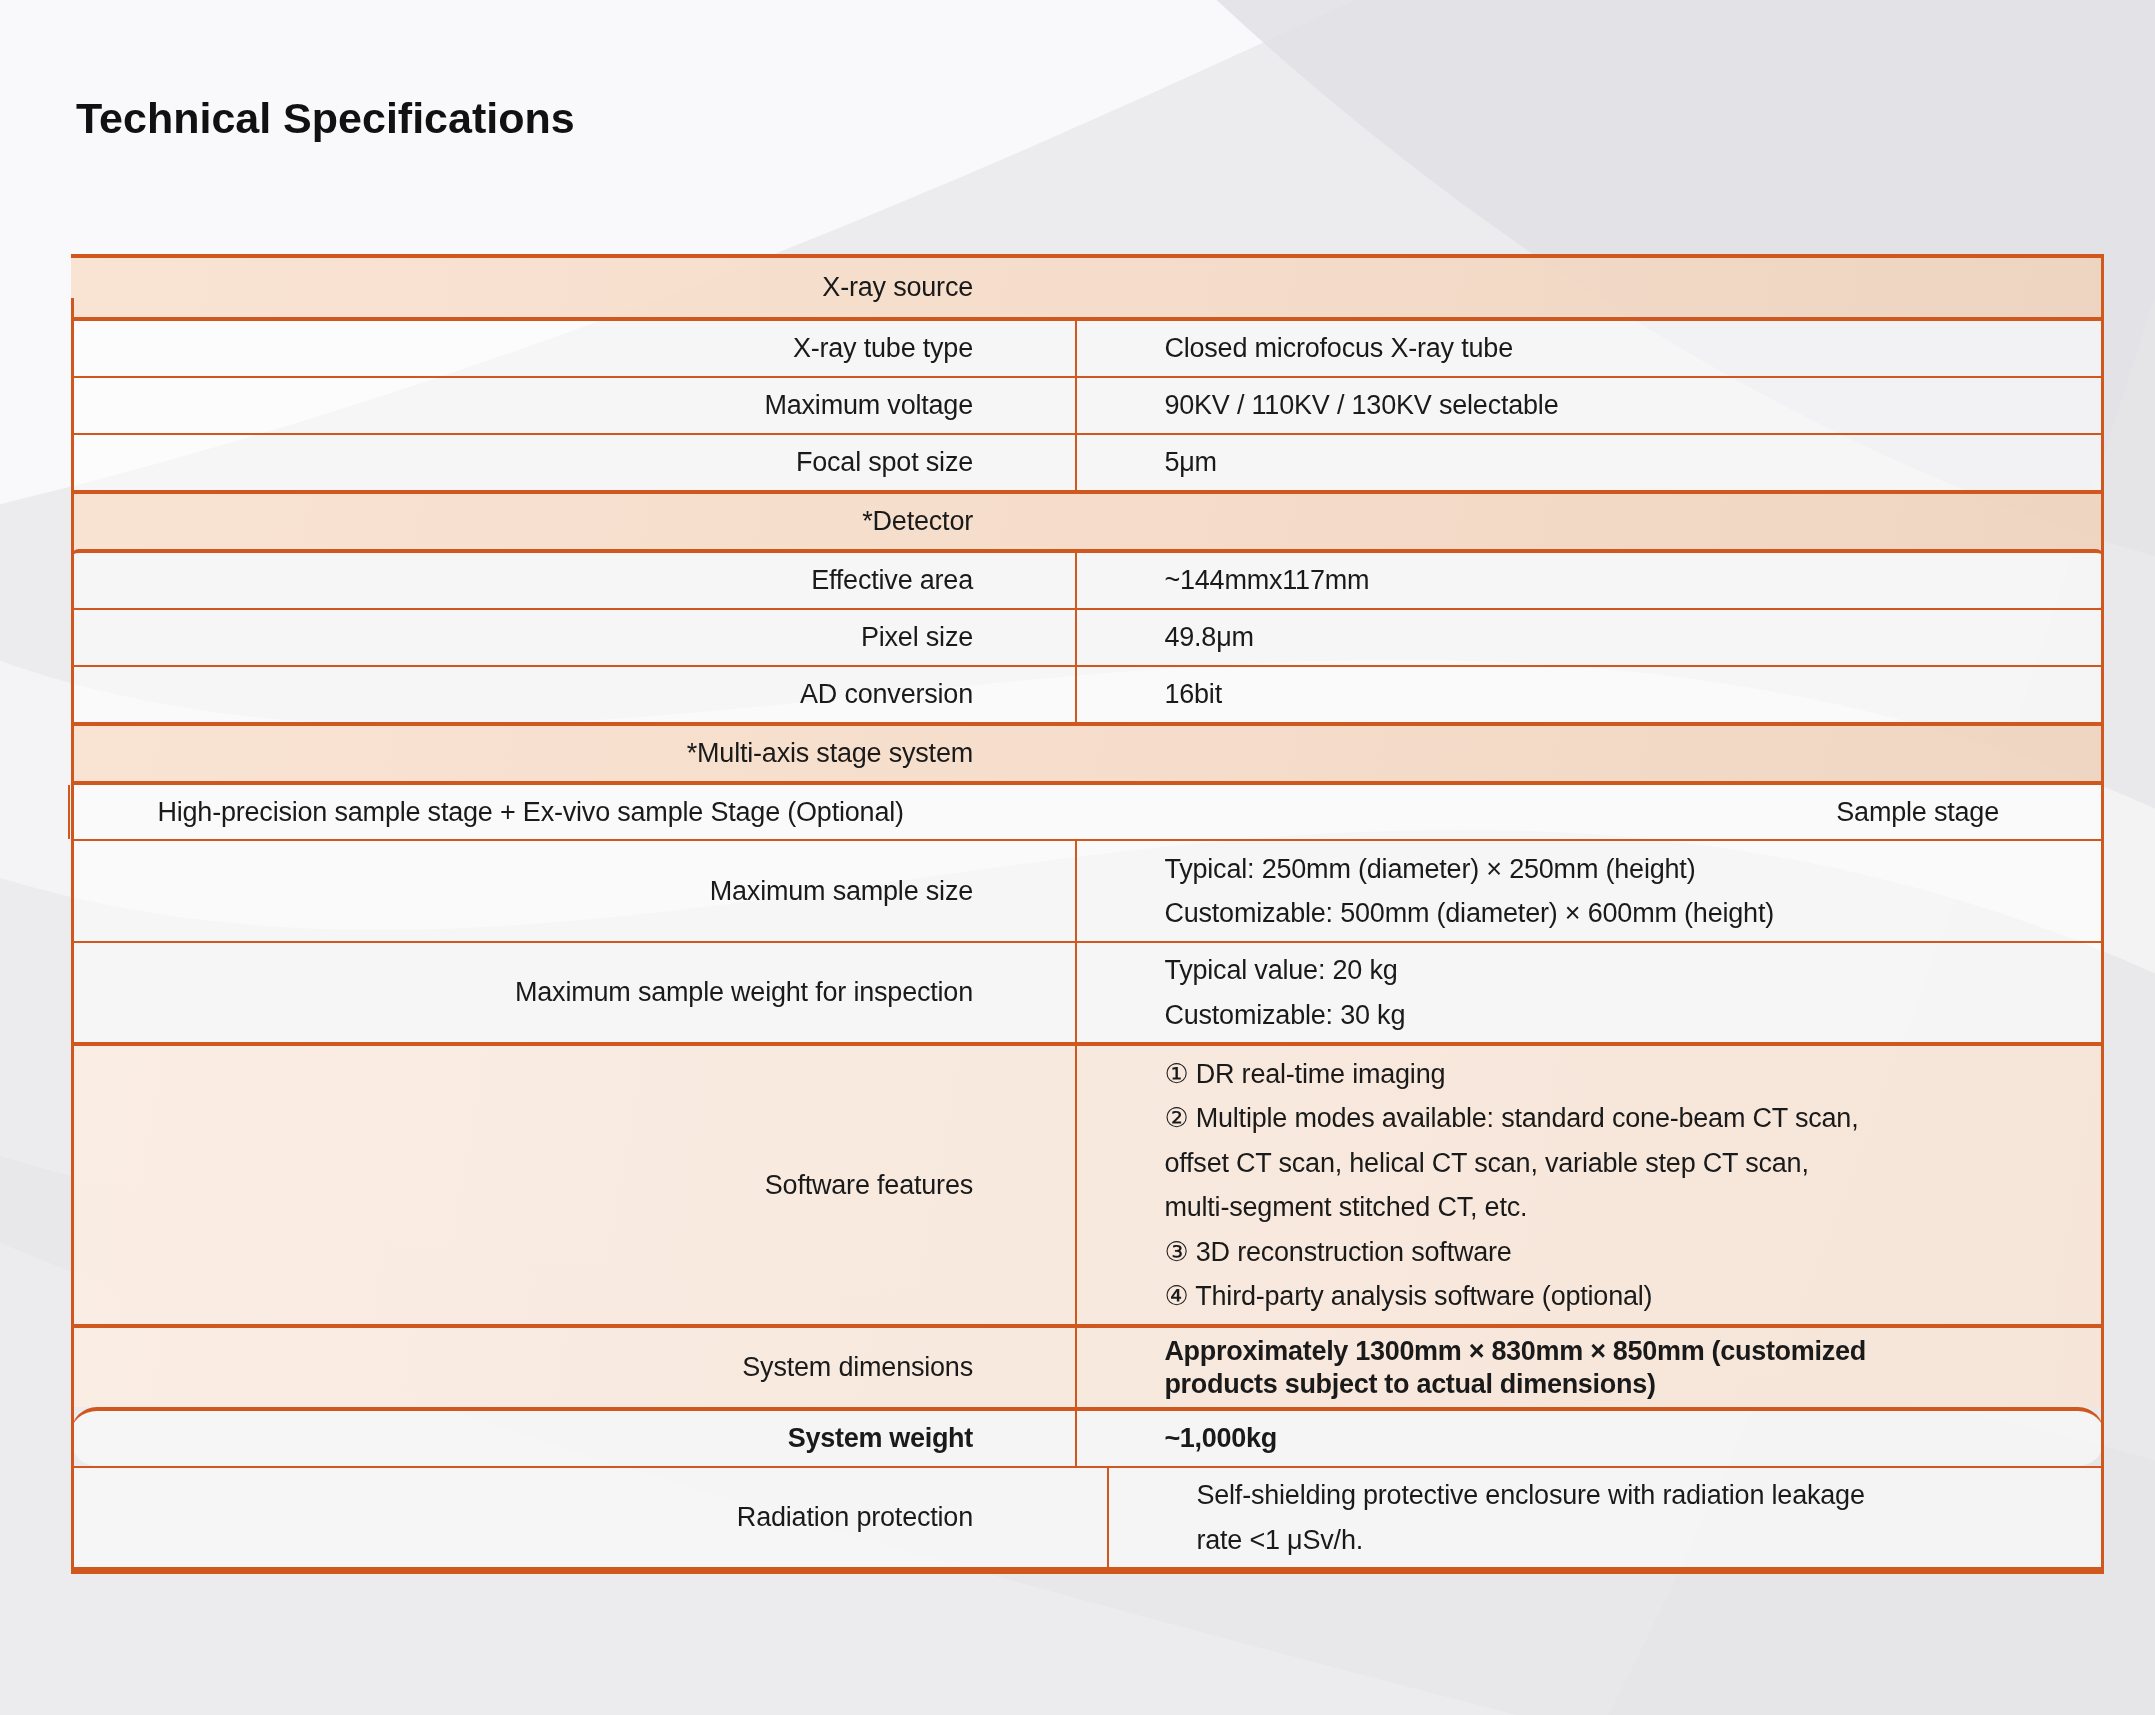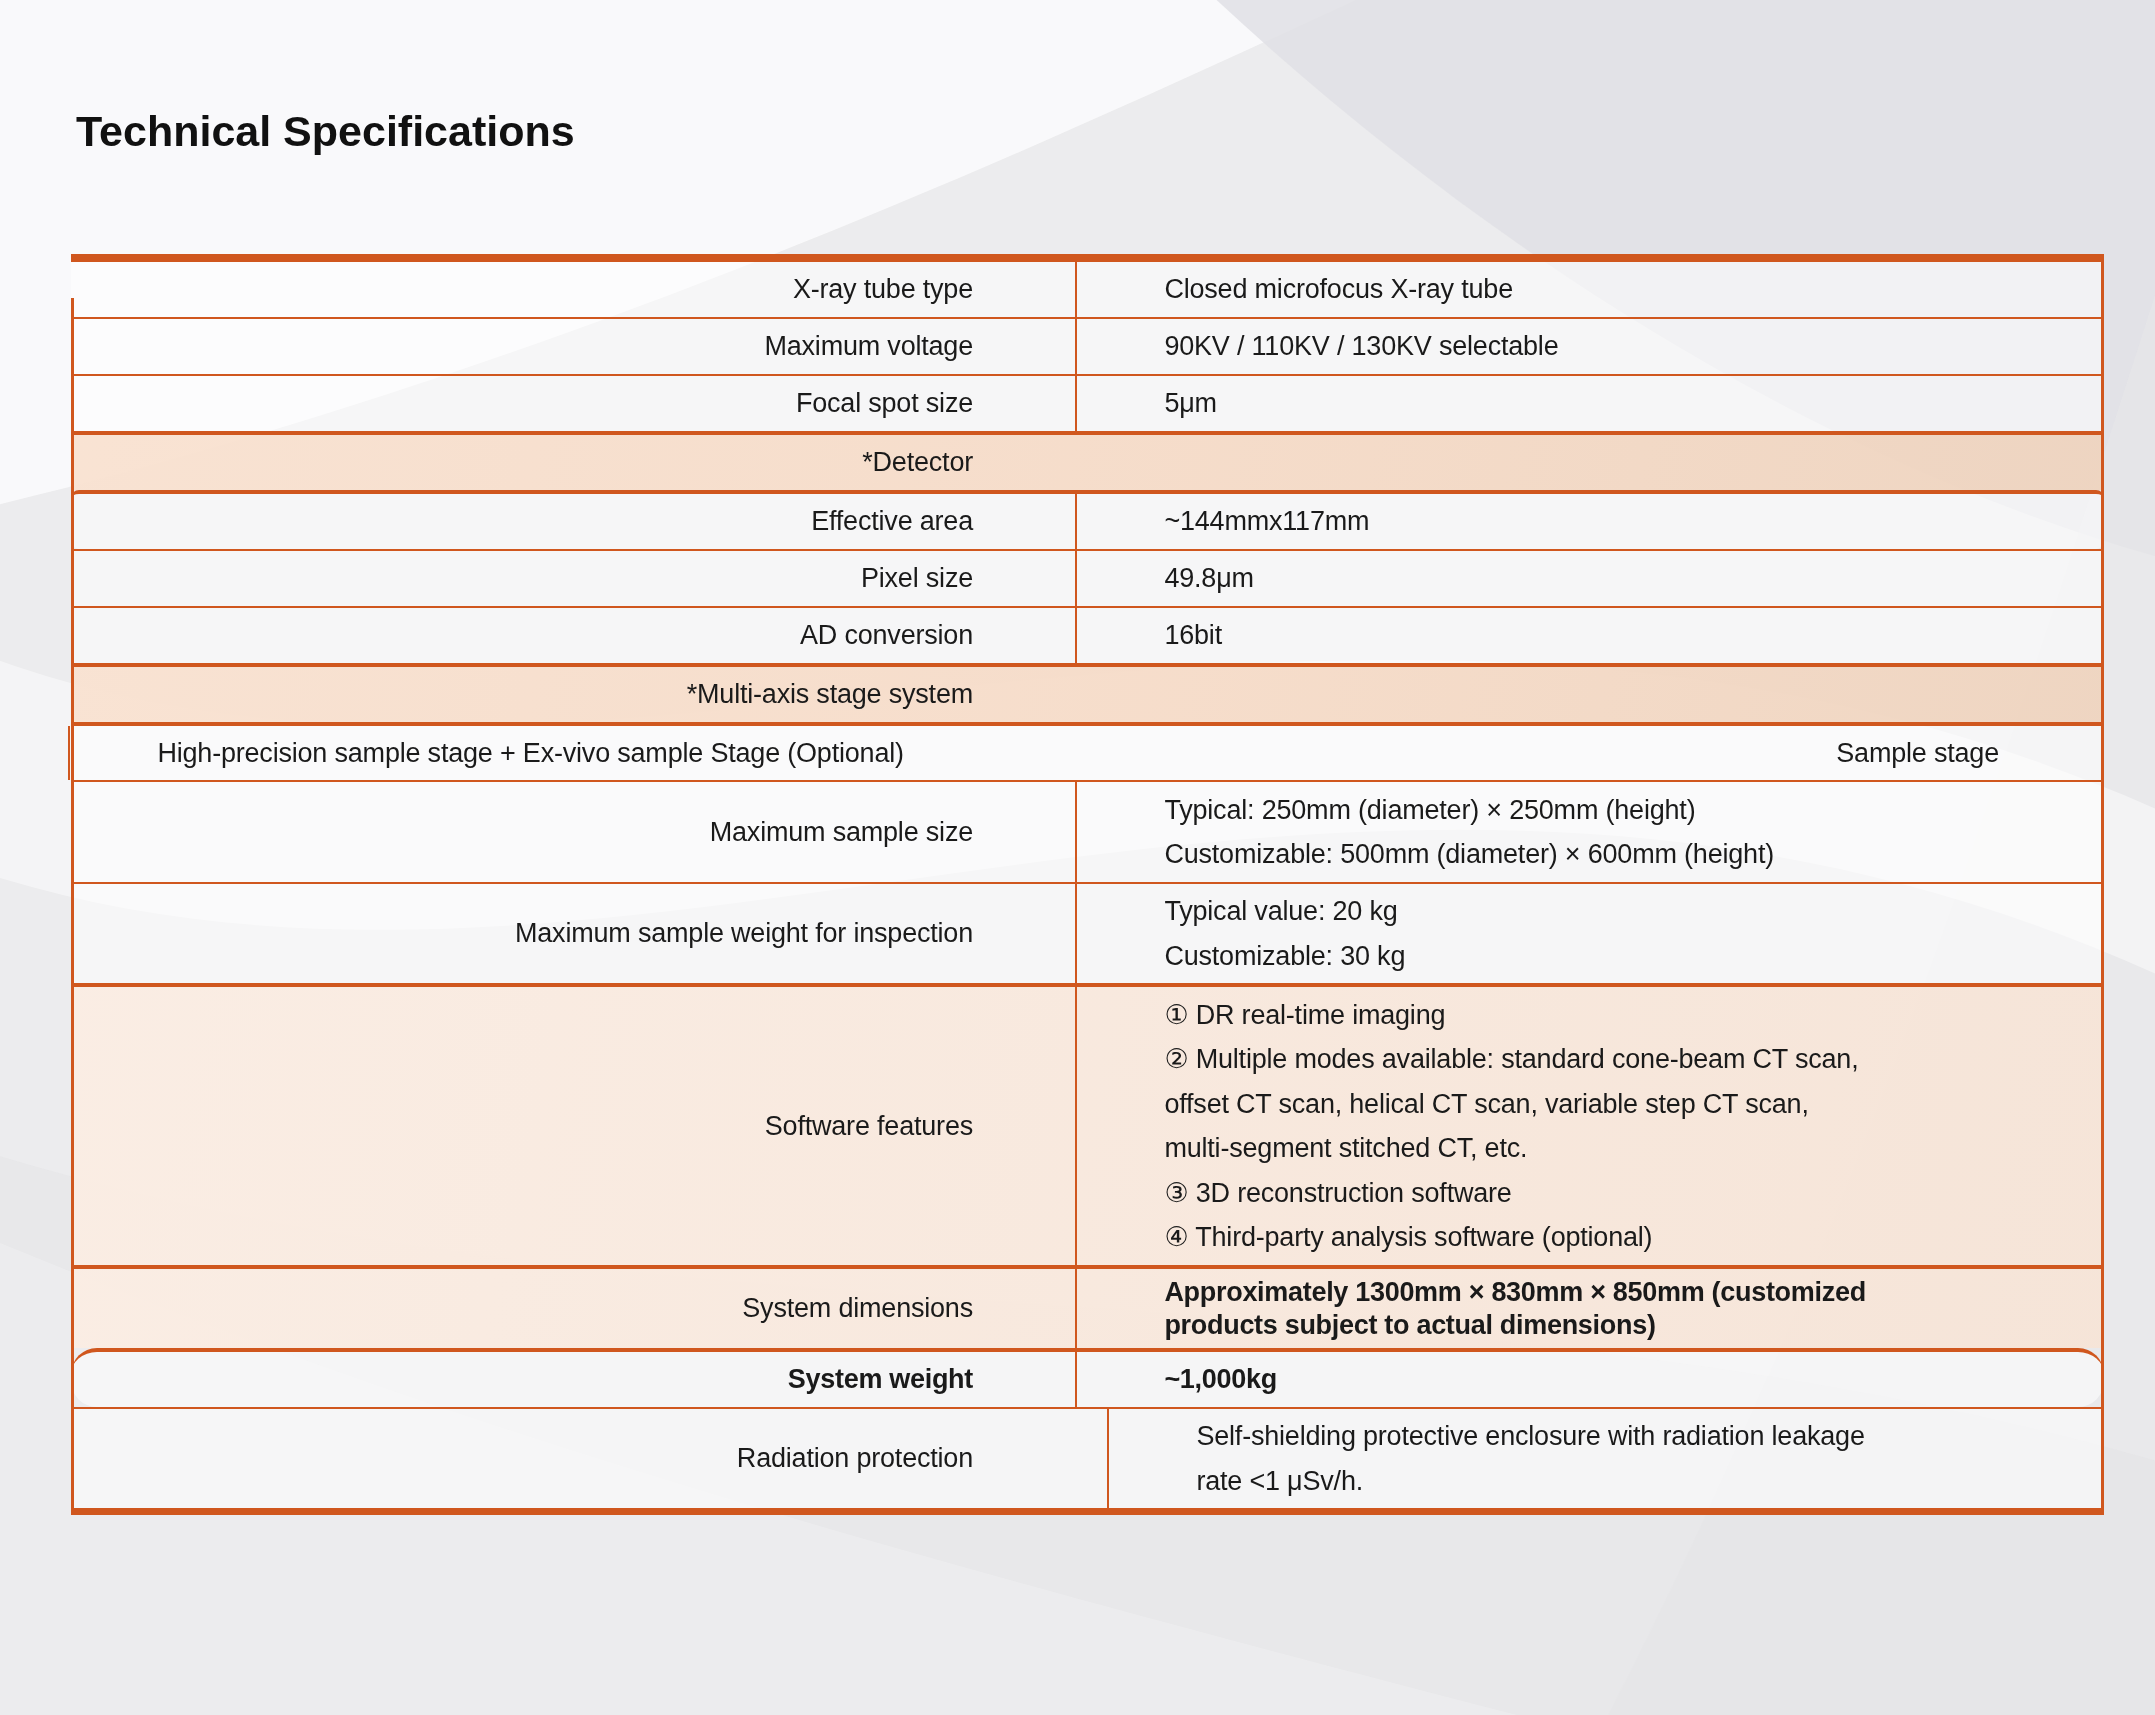--- a/index.html
+++ b/index.html
@@ -4,21 +4,21 @@
 <style>
   html,body{margin:0;padding:0;}
   body{
     width:2155px;height:1716px;position:relative;overflow:hidden;
     background:#ededef;
     font-family:"Liberation Sans", sans-serif;
     color:#1a1a1a;
   }
   .bg-art{position:absolute;inset:0;width:100%;height:100%;}
   .page-title{
-    position:absolute;left:76px;top:107px;margin:0;
+    position:absolute;left:76px;top:94px;margin:0;
     font-size:43px;font-weight:bold;color:#111;letter-spacing:0;
   }
   .spec-table{
     position:absolute;left:71px;top:254px;width:2033px;
     border-top:4.3px solid var(--border);
     border-bottom:7px solid var(--border);
     box-sizing:border-box;
   }
   .v-border{position:absolute;width:2.6px;background:var(--border);z-index:5;}
   .v-border.left{left:0;top:40px;bottom:0;}
@@ -57,20 +57,23 @@
   <path d="M0,760 C700,1010 1550,520 2480,930 L2480,1120 C1550,700 760,1240 0,1010 Z" fill="#ffffff" opacity="0.45"></path>
   <path d="M0,1974 L0,1430 C560,1660 1080,1800 1750,1974 Z" fill="#f8f8f9" opacity="0.8"></path>
   <path d="M0,1330 C760,1560 1640,1440 2480,1680 L2480,1974 L0,1974 Z" fill="#e3e3e6" opacity="0.5"></path>
 </svg>
 
 <h1 class="page-title">Technical Specifications</h1>
 
 <div class="spec-table">
   <div class="v-border left"></div>
   <div class="v-border right"></div>
+<div class="row section" style="min-height: 59px;">
+      <div class="cell lab">X-ray source</div>
+    </div>
     <div class="row bt-thick" style="min-height: 47px;">
       <div class="cell lab">X-ray tube type</div>
       <div class="cell val">Closed microfocus X-ray tube</div>
     </div>
     <div class="row bt-thin" style="min-height: 47px;">
       <div class="cell lab">Maximum voltage</div>
       <div class="cell val">90KV / 110KV / 130KV selectable</div>
     </div>
     <div class="row bt-thin" style="min-height: 47px;">
       <div class="cell lab">Focal spot size</div>

